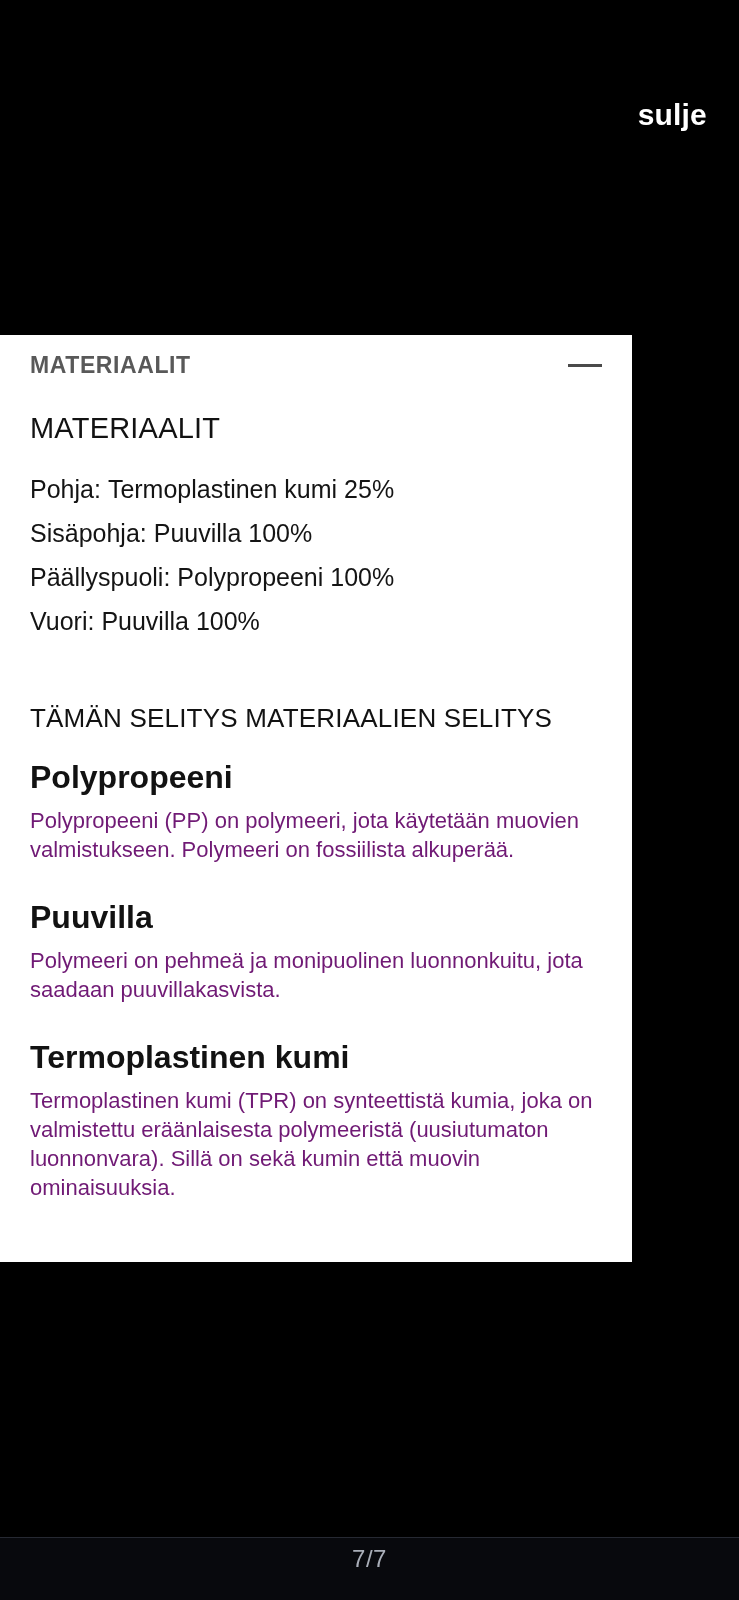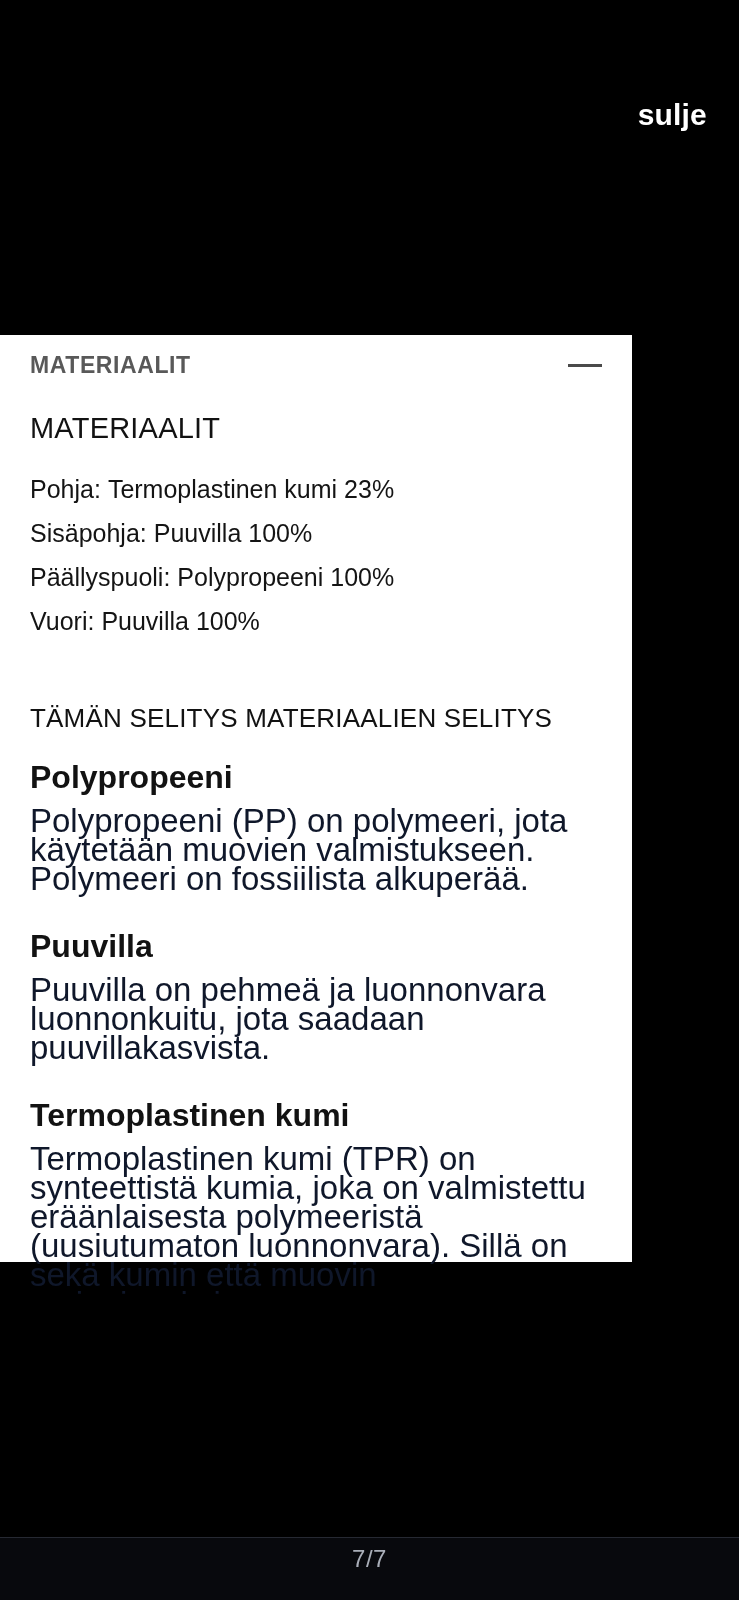--- a/index.html
+++ b/index.html
@@ -86,23 +86,23 @@
   }
 
   .explain-section h3 {
     font-size: 32px; font-weight: 700;
     color: #121212;
     line-height: 30px;
     margin: 38px 0 0 0;
   }
   .explain-section.first h3 { margin-top: 28px; }
   .explain-section p {
-    font-size: 33px;
+    font-size: 22px;
     line-height: 29px;
-    color: #0f172a;
+    color: #701a75;
     margin: 14px 0 0 0;
   }
 
   
   .bottom-area {
     position: absolute; top: 1294px; left: 0;
     width: 739px; height: 338px;
     background: #000000;
   }
   .page-footer {
@@ -142,21 +142,21 @@
     <span class="sheet-header-title">MATERIAALIT</span>
     <button class="collapse-button">
       <span class="collapse-dash"></span>
     </button>
   </div>
 
   <h1 class="sheet-title">MATERIAALIT</h1>
 
   <div>
     <div class="material-row">
-      <span class="material-label">Pohja:</span><span class="material-value">Termoplastinen kumi 23%</span>
+      <span class="material-label">Pohja:</span><span class="material-value">Termoplastinen kumi 25%</span>
     </div>
     <div class="material-row">
       <span class="material-label">Sisäpohja:</span><span class="material-value">Puuvilla 100%</span>
     </div>
     <div class="material-row">
       <span class="material-label">Päällyspuoli:</span><span class="material-value">Polypropeeni 100%</span>
     </div>
     <div class="material-row">
       <span class="material-label">Vuori:</span><span class="material-value">Puuvilla 100%</span>
     </div>
@@ -164,21 +164,21 @@
 
   <h2 class="section-heading">TÄMÄN SELITYS MATERIAALIEN SELITYS</h2>
 
   <section class="explain-section first">
     <h3>Polypropeeni</h3>
     <p>Polypropeeni (PP) on polymeeri, jota käytetään muovien valmistukseen. Polymeeri on fossiilista alkuperää.</p>
   </section>
 
   <section class="explain-section">
     <h3>Puuvilla</h3>
-    <p>Puuvilla on pehmeä ja luonnonvara luonnonkuitu, jota saadaan puuvillakasvista.</p>
+    <p>Polymeeri on pehmeä ja monipuolinen luonnonkuitu, jota saadaan puuvillakasvista.</p>
   </section>
 
   <section class="explain-section">
     <h3>Termoplastinen kumi</h3>
     <p>Termoplastinen kumi (TPR) on synteettistä kumia, joka on valmistettu eräänlaisesta polymeeristä (uusiutumaton luonnonvara). Sillä on sekä kumin että muovin ominaisuuksia.</p>
   </section>
 
 </div>
 
 <div class="bottom-area">

